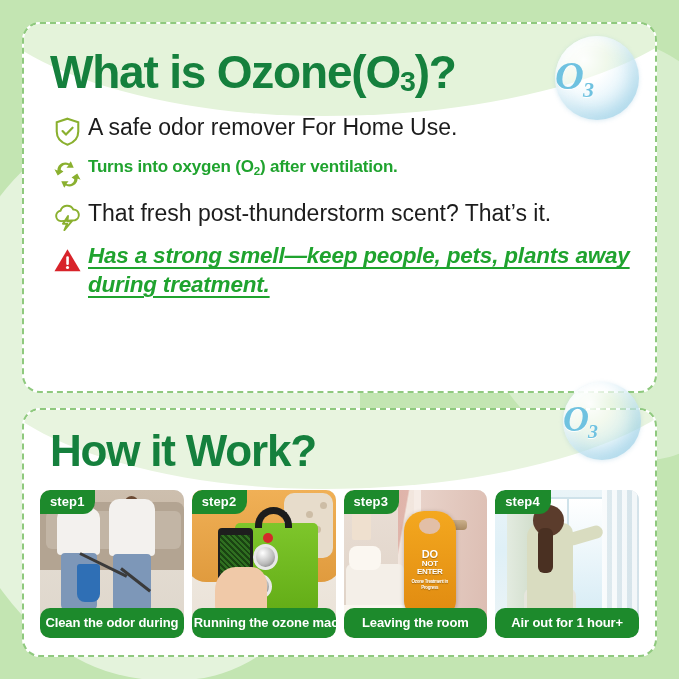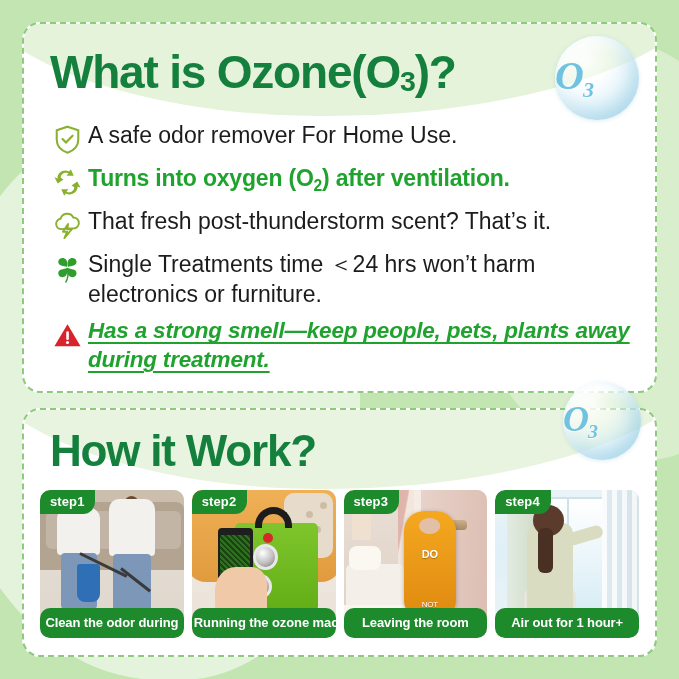--- a/index.html
+++ b/index.html
@@ -85,37 +85,37 @@
     line-height: 1;
     letter-spacing: -1px;
   }
   .bubble .o3 .s { font-size: .55em; vertical-align: -0.35em; }
   #bubble-1 { right: 16px; top: 12px; width: 84px; height: 84px; }
   #bubble-1 .o3 { font-size: 40px; }
   #bubble-2 { right: 14px; top: -28px; width: 78px; height: 78px; }
   #bubble-2 .o3 { font-size: 36px; }
 
   
-  .feature-list { position: relative; margin: 24px 0 0 26px; width: 600px; }
+  .feature-list { position: relative; margin: 16px 0 0 26px; width: 600px; }
   .feature {
     display: flex; align-items: flex-start;
     margin-bottom: 8px;
   }
   .feature .ico {
     flex: 0 0 34px; width: 34px; height: 34px;
     display: flex; align-items: center; justify-content: center;
     margin-top: 1px;
   }
   .feature .ico svg { display: block; }
   .feature .txt {
     font-size: 23px; line-height: 1.28; color: #1c1c1c;
     padding-left: 4px;
   }
   .feature.green .txt {
-    color: #1fa32e; font-weight: 800; font-size: 23px; letter-spacing: -.2px;
+    color: #1fa32e; font-weight: 800; font-size: 17px; letter-spacing: -.2px;
   }
   .feature.warn .txt {
     color: #1fa32e; font-weight: 800; font-size: 22.5px;
     text-decoration: underline; text-underline-offset: 4px;
     text-decoration-thickness: 1.5px; letter-spacing: -.2px; font-style: italic;
   }
   .sub2 { font-size: .68em; vertical-align: -0.3em; }
 
   
   .steps {
@@ -193,21 +193,21 @@
   .p3 .jamb { position: absolute; right: 46%; top: 0; width: 5%; height: 100%; background: #f6ece6; }
   .p3 .lever { position: absolute; right: 14%; top: 20%; width: 34%; height: 7%; background: linear-gradient(#cbb08c,#a98a63); border-radius: 4px; }
   .p3 .hanger {
     position: absolute; left: 42%; top: 14%; width: 36%; height: 72%;
     background: linear-gradient(#f4a81f,#e08a10);
     border-radius: 20px 20px 16px 16px;
     box-shadow: 0 1px 4px rgba(0,0,0,.25);
   }
   .p3 .hole { position: absolute; left: 50%; transform: translateX(-50%); top: 7%; width: 42%; padding-top: 30%; border-radius: 50%; background: #e2bfa7; }
   .p3 .dne { position: absolute; left: 0; right: 0; top: 36%; text-align: center; color: #fff; font-weight: 800; font-size: 11px; line-height: 1.0; letter-spacing: -.3px; text-shadow: 0 1px 1px rgba(0,0,0,.3); }
-  .p3 .dne small { display: block; font-size: 8px; font-weight: 400; margin-top: 41px; }
+  .p3 .dne small { display: block; font-size: 8px; font-weight: 700; }
   .p3 .dne .tiny { display: block; font-size: 4.5px; font-weight: 600; margin-top: 3px; line-height: 1.4; }
 
   
   .p4 { background: linear-gradient(#eaf4f8 0%, #dff0f7 40%, #edf4f6 100%); }
   .p4 .win { position: absolute; left: 26%; top: 5%; width: 52%; height: 80%; background: linear-gradient(#ffffff,#d7ecf5); border: 2px solid #cfe2ea; }
   .p4 .mull { position: absolute; left: 50%; top: 5%; width: 2px; height: 80%; background: #cfe2ea; }
   .p4 .curtL { position: absolute; left: 8%; top: 0; width: 22%; height: 92%; background: linear-gradient(90deg,#e3ebe0,#cfdcc9); }
   .p4 .curtR { position: absolute; right: 0; top: 0; width: 26%; height: 96%; background: linear-gradient(90deg,#f2f7f9,#dfeaef); }
   .p4 .curtR::after { content:""; position:absolute; inset:0; background: repeating-linear-gradient(90deg, rgba(255,255,255,.6) 0 5px, rgba(190,212,222,.35) 5px 10px); }
   .p4 .body { position: absolute; left: 22%; top: 22%; width: 32%; height: 78%; background: #d9dcc0; border-radius: 14px 10px 0 0; }
@@ -258,38 +258,20 @@
           <span class="ico">
             <svg width="29" height="27" viewBox="0 0 28 26">
               <path d="M7.6 16.5 a5.1 5.1 0 0 1 -0.3 -10.1 a6.6 6.6 0 0 1 12.3 -1.1
                        a5.3 5.3 0 0 1 1.5 10.4 Z" fill="none" stroke="#8ab02f" stroke-width="1.9" stroke-linejoin="round"></path>
               <path d="M14.5 11.5 L9.6 19 h4.1 l-2.7 6.2 7.2-8.6 h-4.2 Z" fill="none" stroke="#8ab02f" stroke-width="1.8" stroke-linejoin="round"></path>
             </svg>
           </span>
           <span class="txt">That fresh post-thunderstorm scent? That’s it.</span>
         </div>
 
-        <div class="feature">
-          <span class="ico">
-            <svg width="27" height="29" viewBox="0 0 26 28">
-              <g fill="#2f9e2f">
-                <path d="M12.4 12.6 C9.6 11.1 3.8 12 4.1 7.2 C4.3 3.6 9.3 2.6 11.6 5.4
-                         C13.2 7.4 13 10.6 12.4 12.6Z"></path>
-                <path d="M13.4 12.6 C16.2 11.1 22 12 21.7 7.2 C21.5 3.6 16.5 2.6 14.2 5.4
-                         C12.6 7.4 12.8 10.6 13.4 12.6Z"></path>
-                <path d="M12.4 13.6 C9.6 15.1 3.8 14.2 4.1 19 C4.3 22.6 9.3 23.6 11.6 20.8
-                         C13.2 18.8 13 15.6 12.4 13.6Z"></path>
-                <path d="M13.4 13.6 C16.2 15.1 22 14.2 21.7 19 C21.5 22.6 16.5 23.6 14.2 20.8
-                         C12.6 18.8 12.8 15.6 13.4 13.6Z"></path>
-              </g>
-              <path d="M13 14 C13.6 19 14.4 23 11.4 27" fill="none" stroke="#2f9e2f" stroke-width="1.4" stroke-linecap="round"></path>
-            </svg>
-          </span>
-          <span class="txt">Single Treatments time ＜24 hrs won’t harm electronics or furniture.</span>
-        </div>
 
         <div class="feature warn">
           <span class="ico">
             <svg width="29" height="27" viewBox="0 0 28 26">
               <path d="M14 2.2 L26.6 23.4 H1.4 Z" fill="#d8232a"></path>
               <rect x="12.8" y="9" width="2.5" height="8.4" rx="1.2" fill="#ffffff"></rect>
               <circle cx="14" cy="19.8" r="1.5" fill="#ffffff"></circle>
             </svg>
           </span>
           <span class="txt">Has a strong smell—keep people, pets, plants away during treatment.</span>

